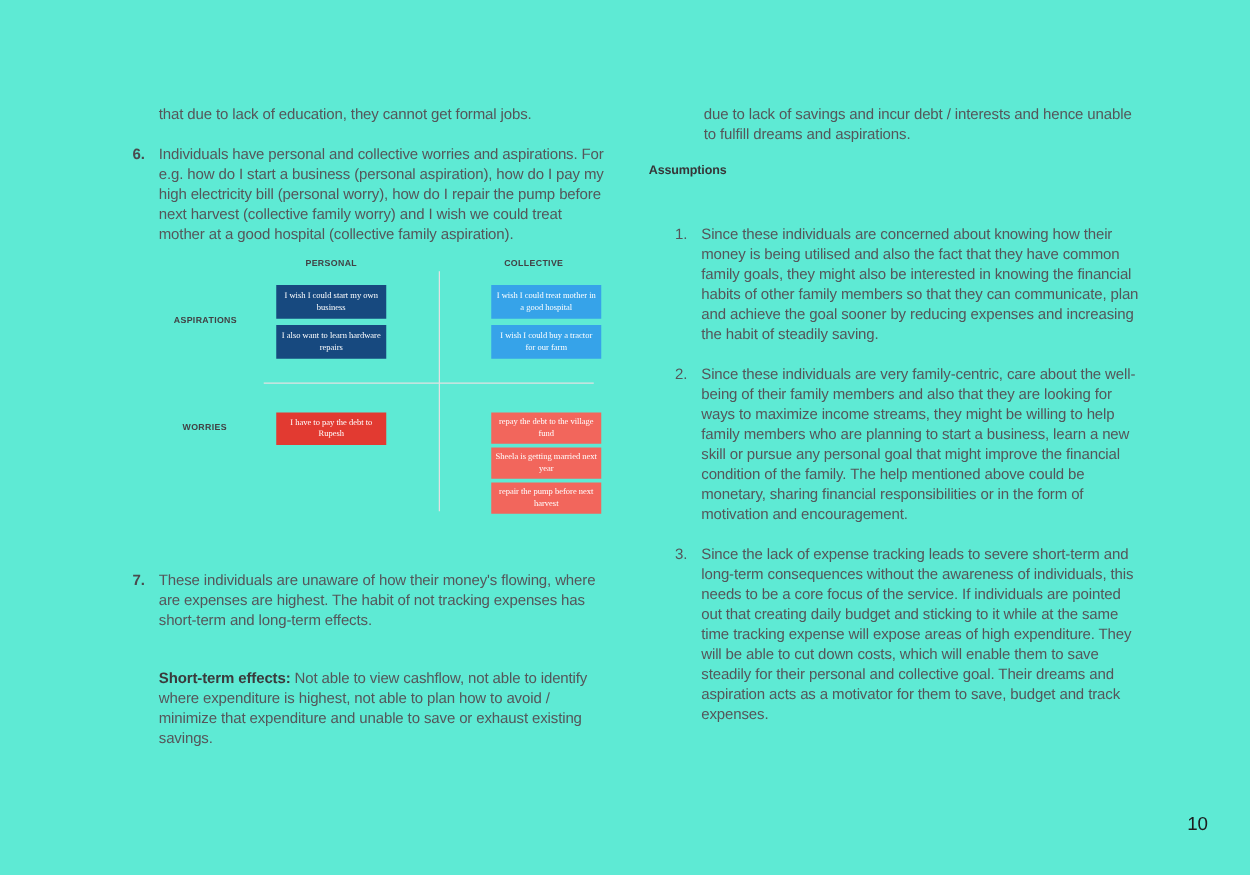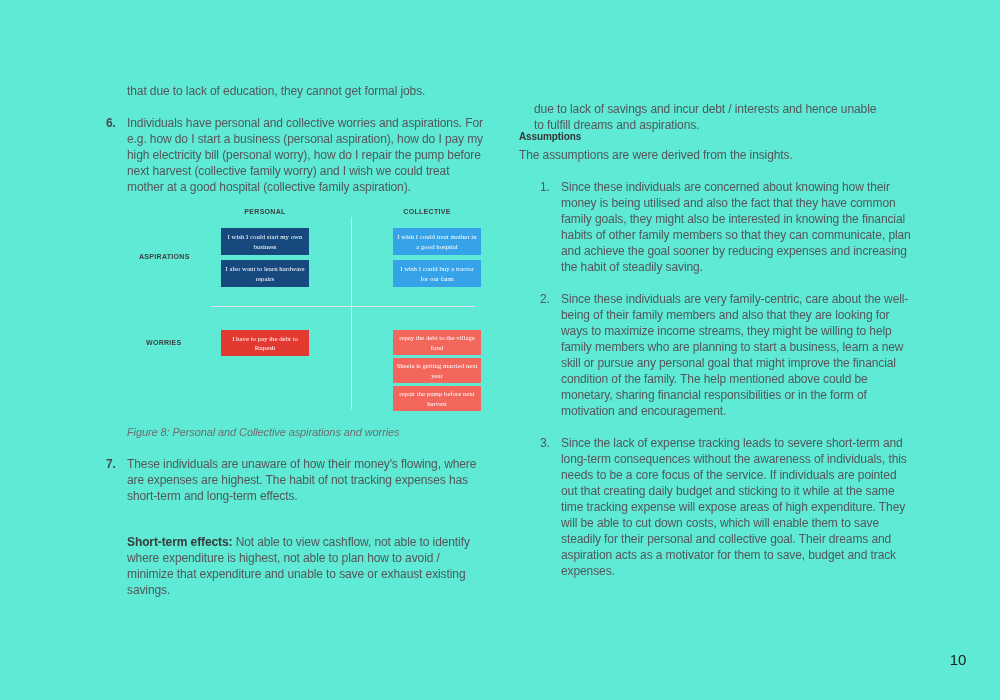--- a/index.html
+++ b/index.html
@@ -104,37 +104,35 @@
     <div class="qbox" style="left: 258px; top: 23px; height: 27px; background-color: rgb(54, 163, 233);">I wish I could treat mother in a good hospital</div>
     <div class="qbox" style="left: 258px; top: 55px; height: 27px; background-color: rgb(54, 163, 233);">I wish I could buy a tractor for our farm</div>
 
     <div class="qbox" style="left: 86px; top: 125px; height: 26px; background-color: rgb(226, 58, 49);">I have to pay the debt to Rupesh</div>
 
     <div class="qbox" style="left: 258px; top: 125px; height: 25px; background-color: rgb(242, 102, 92);">repay the debt to the village fund</div>
     <div class="qbox" style="left: 258px; top: 153px; height: 25px; background-color: rgb(242, 102, 92);">Sheela is getting married next year</div>
     <div class="qbox" style="left: 258px; top: 181px; height: 25px; background-color: rgb(242, 102, 92);">repair the pump before next harvest</div>
   </div>
 
-  <div class="abs caption" style="left:127px; top:426px; width:380px;">Figure 8: Personal and Collective aspirations and worries</div>
 
   <div class="abs body-text num-item" style="left:106px; top:456px; width:378px;">
     <span class="num num-bold">7.</span>
     <span>These individuals are unaware of how their money's flowing, where are expenses are highest. The habit of not tracking expenses has short-term and long-term effects.</span>
   </div>
 
   <div class="abs body-text" style="left:127px; top:534px; width:358px;">
     <span class="bold-label">Short-term effects:</span><span> Not able to view cashflow, not able to identify where expenditure is highest, not able to plan how to avoid / minimize that expenditure and unable to save or exhaust existing savings.</span>
   </div>
 
 
-  <div class="abs body-text" style="left:534px; top:83px; width:348px;margin-top:18px;">due to lack of savings and incur debt / interests and hence unable to fulfill dreams and aspirations.</div>
+  <div class="abs body-text" style="left:563px; top:83px; width:348px;">due to lack of savings and incur debt / interests and hence unable to fulfill dreams and aspirations.</div>
 
   <div class="abs heading" style="left:519px; top:131px;">Assumptions</div>
 
-  <div class="abs body-text" style="left:519px; top:147px; width:392px;">The assumptions are were derived from the insights.</div>
 
   <div class="abs body-text num-item" style="left:540px; top:179px; width:371px;">
     <span class="num">1.</span>
     <span>Since these individuals are concerned about knowing how their money is being utilised and also the fact that they have common family goals, they might also be interested in knowing the financial habits of other family members so that they can communicate, plan and achieve the goal sooner by reducing expenses and increasing the habit of steadily saving.</span>
   </div>
 
   <div class="abs body-text num-item" style="left:540px; top:291px; width:371px;">
     <span class="num">2.</span>
     <span>Since these individuals are very family-centric, care about the well-being of their family members and also that they are looking for ways to maximize income streams, they might be willing to help family members who are planning to start a business, learn a new skill or pursue any personal goal that might improve the financial condition of the family. The help mentioned above could be monetary, sharing financial responsibilities or in the form of motivation and encouragement.</span>
   </div>

